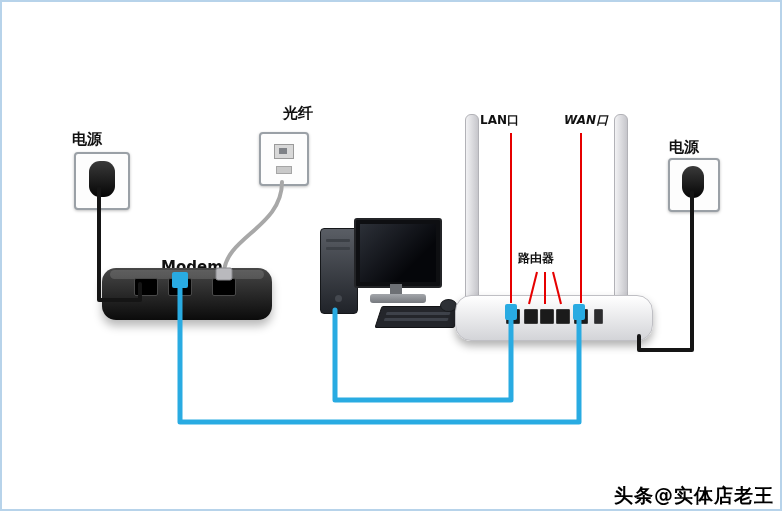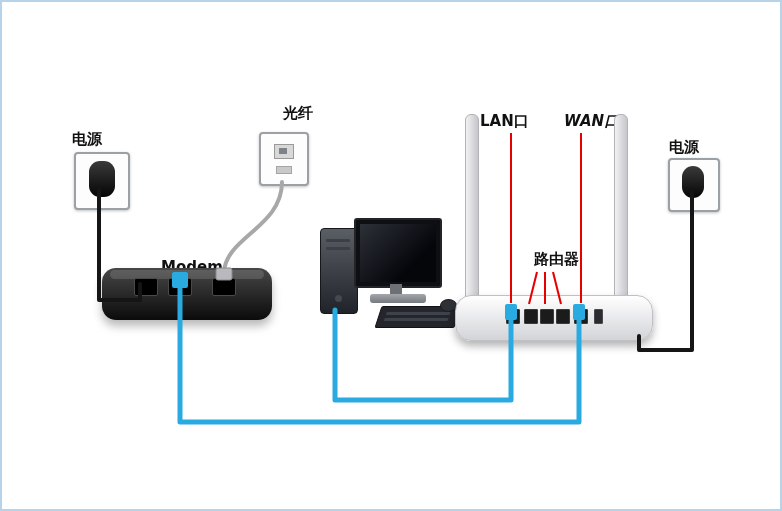--- a/index.html
+++ b/index.html
@@ -2,21 +2,21 @@
 <html><head>
 <meta charset="utf-8">
 <style>
   html,body{margin:0;padding:0;background:#fff;}
   .canvas{
     position:relative;width:782px;height:511px;box-sizing:border-box;
     background:#ffffff;border:2px solid #b7d3ea;overflow:hidden;
     font-family:"DejaVu Sans","Liberation Sans",sans-serif;
   }
   .label{position:absolute;font-weight:bold;font-size:15px;color:#111;white-space:nowrap;}
-  .label.small{font-size:15px;}
+  .label.small{font-size:12px;}
   
   .plate{position:absolute;background:#fdfdfd;border:2px solid #9aa0a6;border-radius:4px;
          box-shadow:0 1px 3px rgba(0,0,0,.25);}
   .plug{position:absolute;background:linear-gradient(#3a3a3a,#050505);border-radius:11px;}
   
   .modem{position:absolute;left:100px;top:266px;width:170px;height:52px;border-radius:14px;
          background:linear-gradient(#474747,#0b0b0b);box-shadow:0 6px 10px rgba(0,0,0,.28);}
   .modem-top{position:absolute;top:2px;left:8px;right:8px;height:9px;border-radius:8px;
              background:rgba(255,255,255,.14);}
   .mport{position:absolute;top:10px;width:22px;height:16px;background:#000;border:1px solid #4a4a4a;border-radius:2px;}
@@ -49,21 +49,21 @@
 </head>
 <body>
 
 <div class="canvas">
 
   <div class="label" style="left:70px;top:128px;">电源</div>
   <div class="label" style="left:281px;top:102px;">光纤</div>
   <div class="label" style="left:159px;top:256px;">Modem</div>
   <div class="label small" style="left:478px;top:110px;">LAN口</div>
   <div class="label small" style="left:562px;top:110px;font-style:italic;">WAN口</div>
-  <div class="label small" style="left:532px;top:248px;font-family:Liberation Mono, monospace;">路由器</div>
+  <div class="label small" style="left:516px;top:248px;font-family:Liberation Mono, monospace;">路由器</div>
   <div class="label" style="left:667px;top:136px;">电源</div>
 
   <div class="plate" style="left:72px;top:150px;width:52px;height:54px;">
     <div class="plug" style="left:13px;top:7px;width:26px;height:36px;"></div>
   </div>
 
   <div class="plate" style="left:257px;top:130px;width:46px;height:50px;">
     <div style="position:absolute;left:13px;top:10px;width:18px;height:13px;background:#d8d8d8;border:1px solid #9a9a9a;">
       <div style="position:absolute;left:4px;top:3px;width:8px;height:6px;background:#7f8287;"></div>
     </div>
@@ -122,14 +122,15 @@
     <rect x="503" y="302" width="12" height="16" rx="2" fill="#29abe2"></rect>
     <rect x="571" y="302" width="12" height="16" rx="2" fill="#29abe2"></rect>
 
     <path d="M509,131 V301" fill="none" stroke="#e60000" stroke-width="2"></path>
     <path d="M579,131 V301" fill="none" stroke="#e60000" stroke-width="2"></path>
     <path d="M535,270 L527,302" fill="none" stroke="#e60000" stroke-width="2"></path>
     <path d="M543,270 L543,302" fill="none" stroke="#e60000" stroke-width="2"></path>
     <path d="M551,270 L559,302" fill="none" stroke="#e60000" stroke-width="2"></path>
   </svg>
 
+  <div class="watermark">头条@实体店老王</div>
 
 </div>
 
 </body></html>

